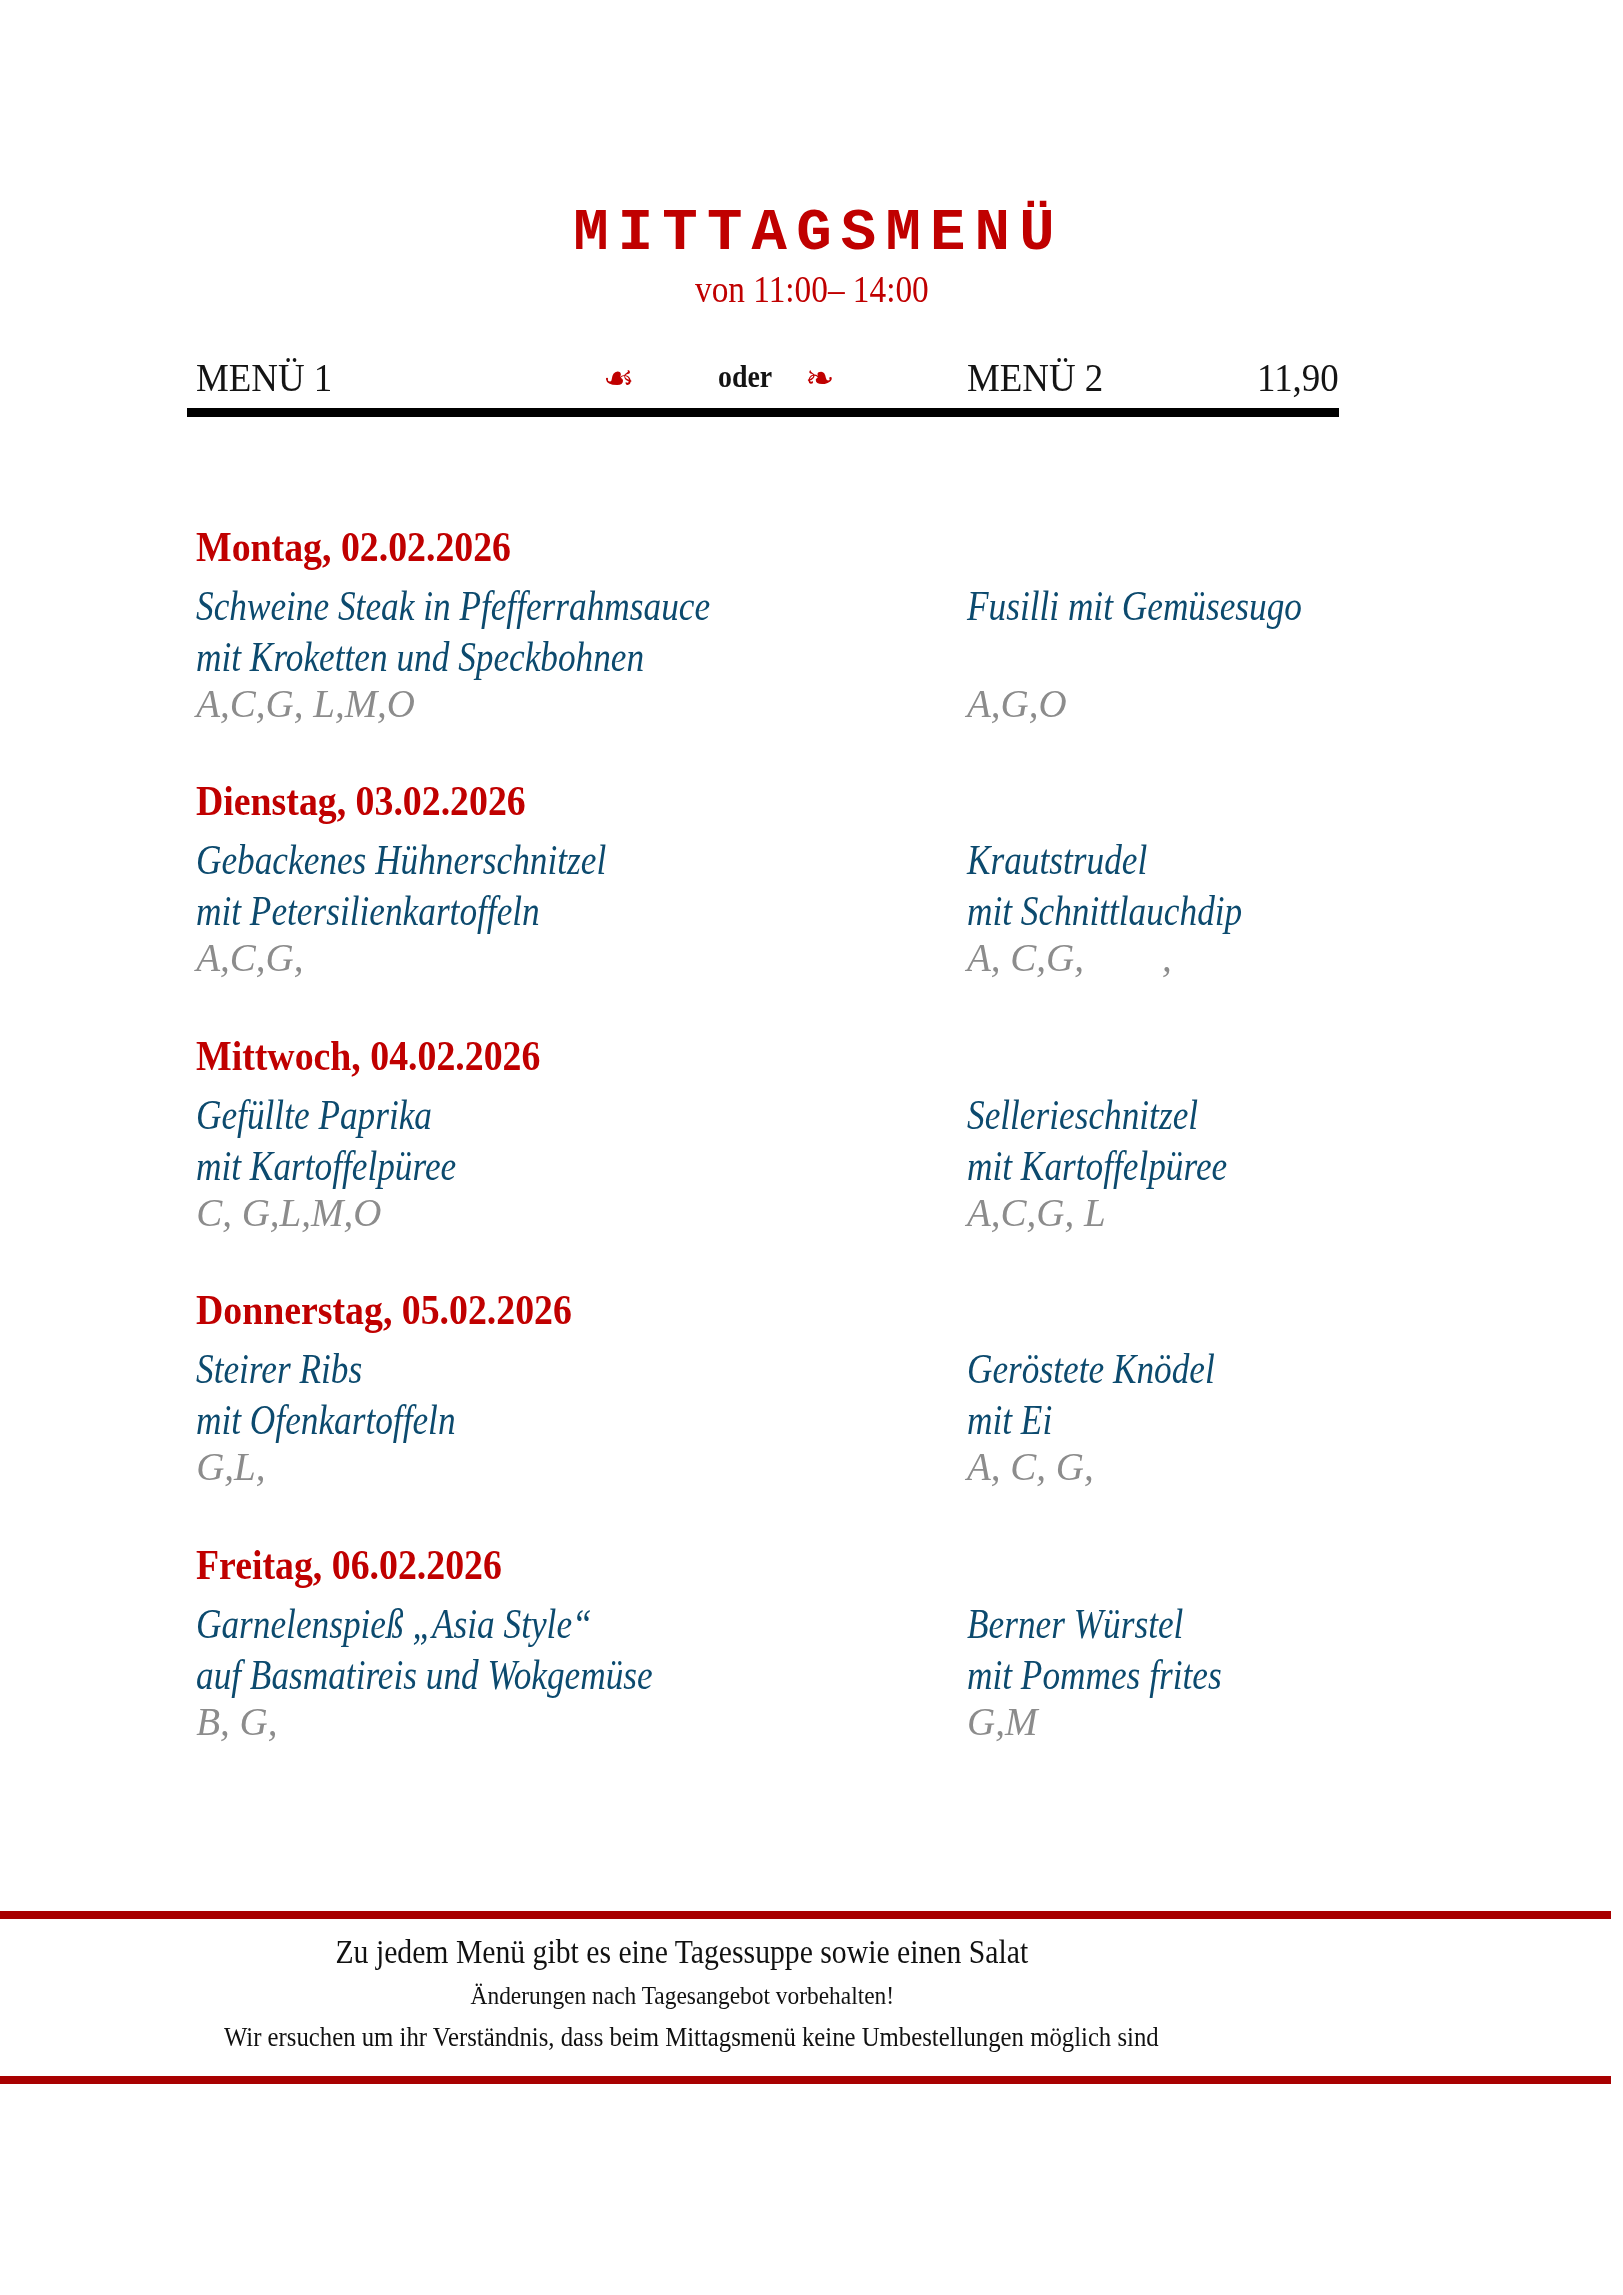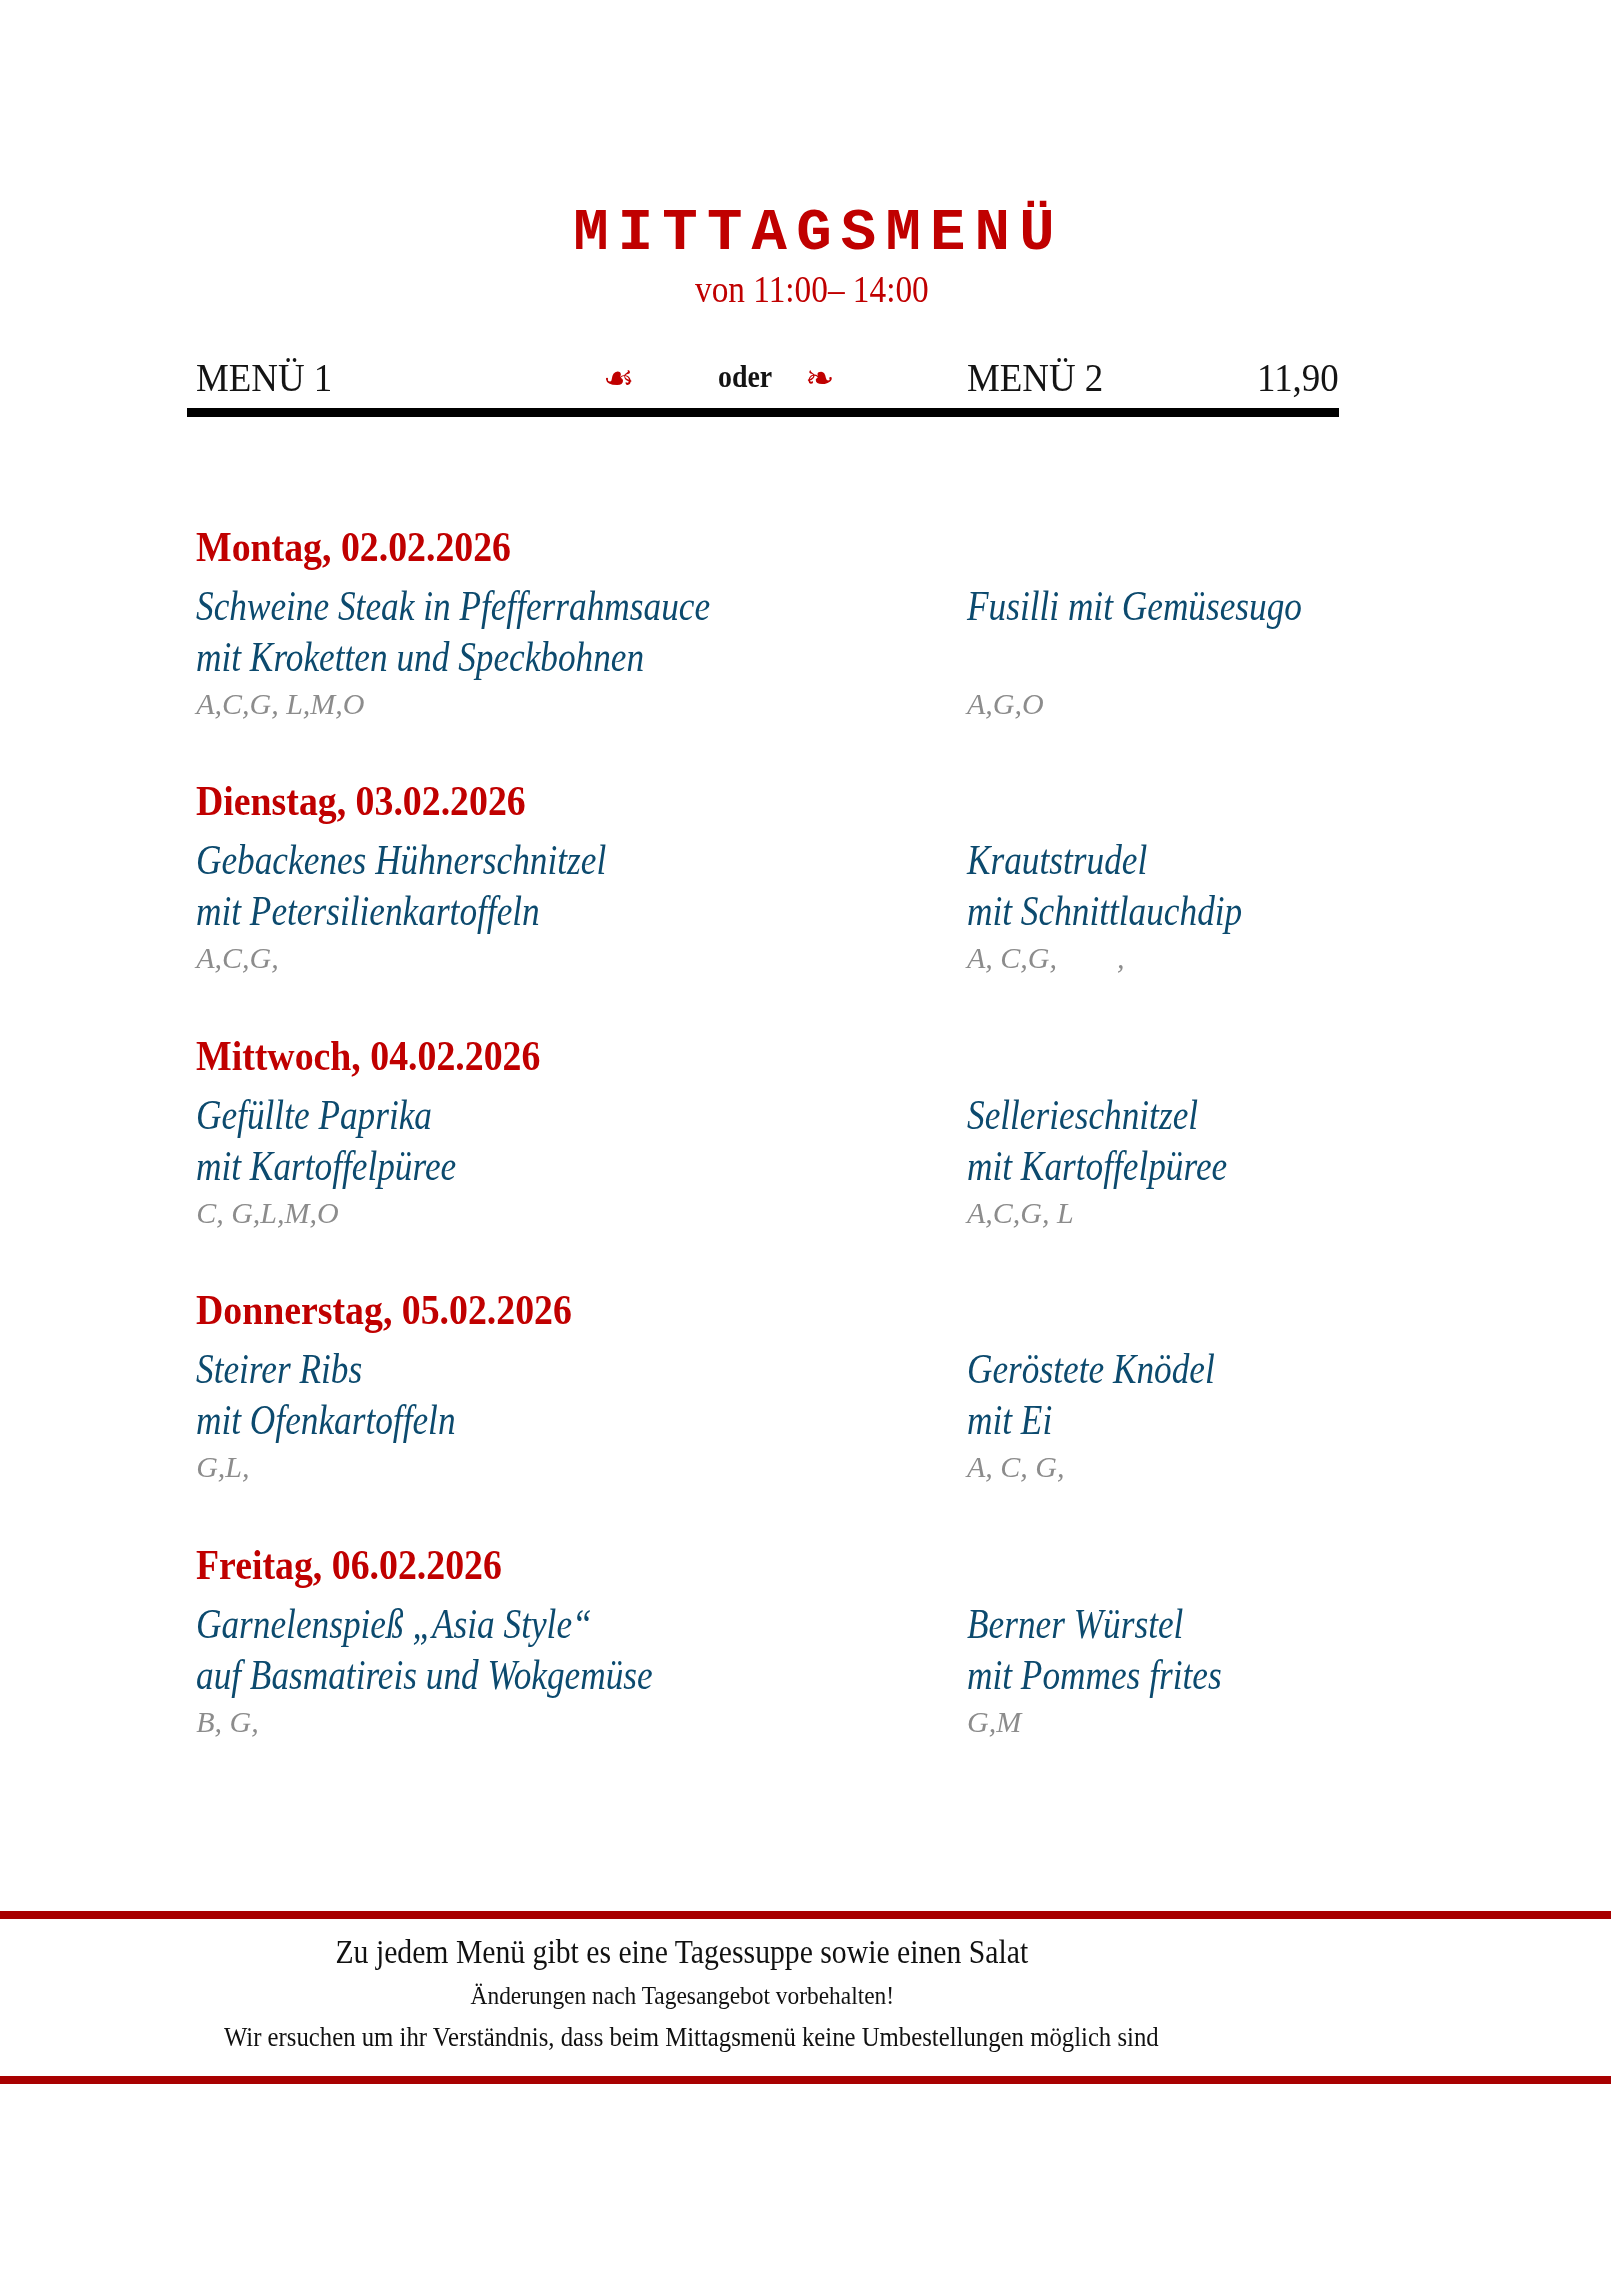--- a/index.html
+++ b/index.html
@@ -33,21 +33,21 @@
   .orn-r{left:618px;}
 
   .header-rule{position:absolute;top:408px;left:187px;width:1152px;height:9.2px;background:#000000;}
 
   .days{position:absolute;top:517px;left:187px;width:1283px;}
   .day{display:grid;grid-template-columns:780px 1fr;grid-template-rows:56px 51px 51px 46px;padding-top:6.5px;margin-bottom:44px;}
   .day-heading{grid-column:1 / -1;padding-left:9.2px;font-size:42px;font-weight:bold;color:var(--accent);line-height:46px;}
   .col-l{grid-column:1;padding-left:9.2px;}
   .col-r{grid-column:2;}
   .dish{font-size:43px;line-height:51px;white-space:nowrap;color:#0c4a6e;font-style:italic;}
-  .allergen{font-size:30px;font-style:italic;color:var(--gray);white-space:pre;line-height:43px;}
+  .allergen{font-size:39px;font-style:italic;color:var(--gray);white-space:pre;line-height:43px;}
 
   .footer-rule{position:absolute;left:0;width:1611px;height:7.9px;background:var(--rule);}
   .footer-rule.top{top:1911px;}
   .footer-rule.bottom{top:2076px;}
   .footer-notes{position:absolute;top:1929px;left:0;width:1364px;text-align:center;color:#111111;}
   .note1{font-size:33px;line-height:46px;}
   .note2{font-size:26px;line-height:41px;}
   .note3{font-size:27.5px;line-height:41px;padding-left:18px;}
 </style>
 </head>

